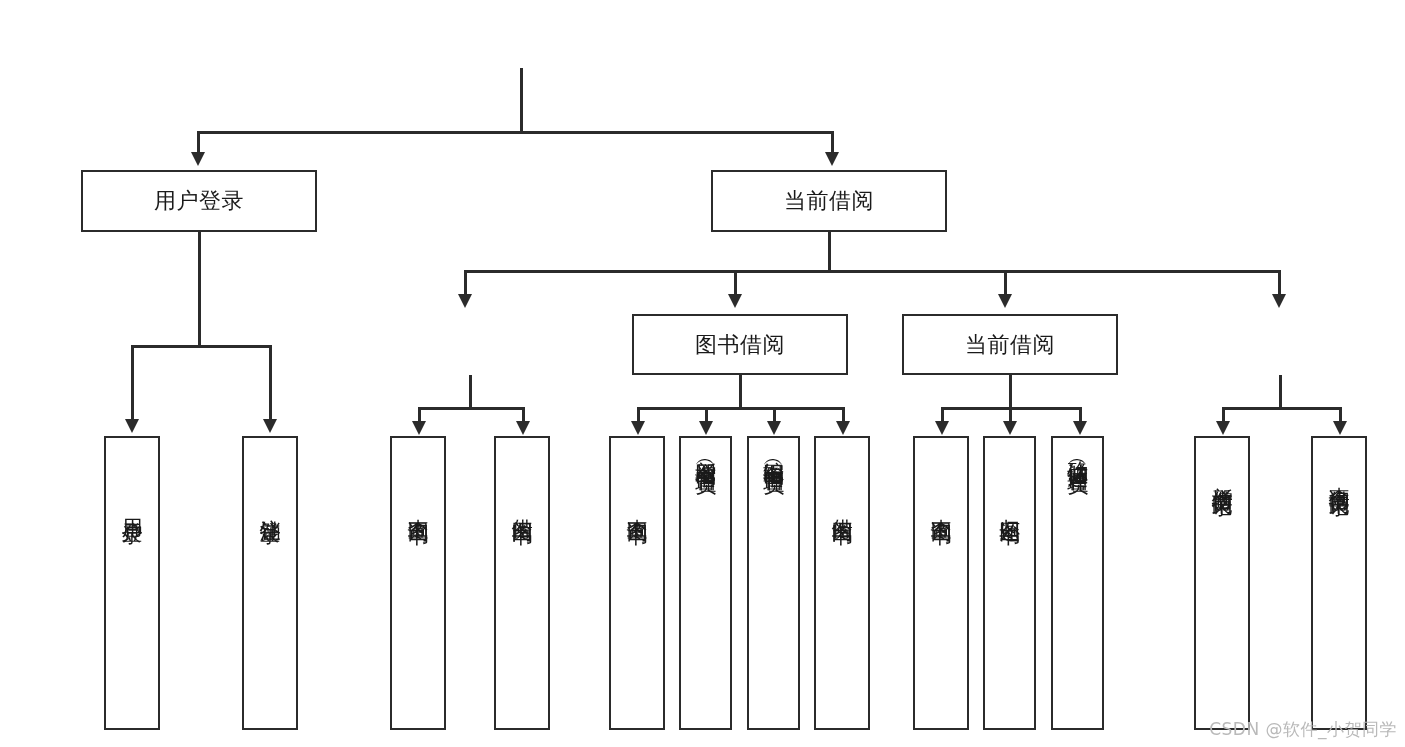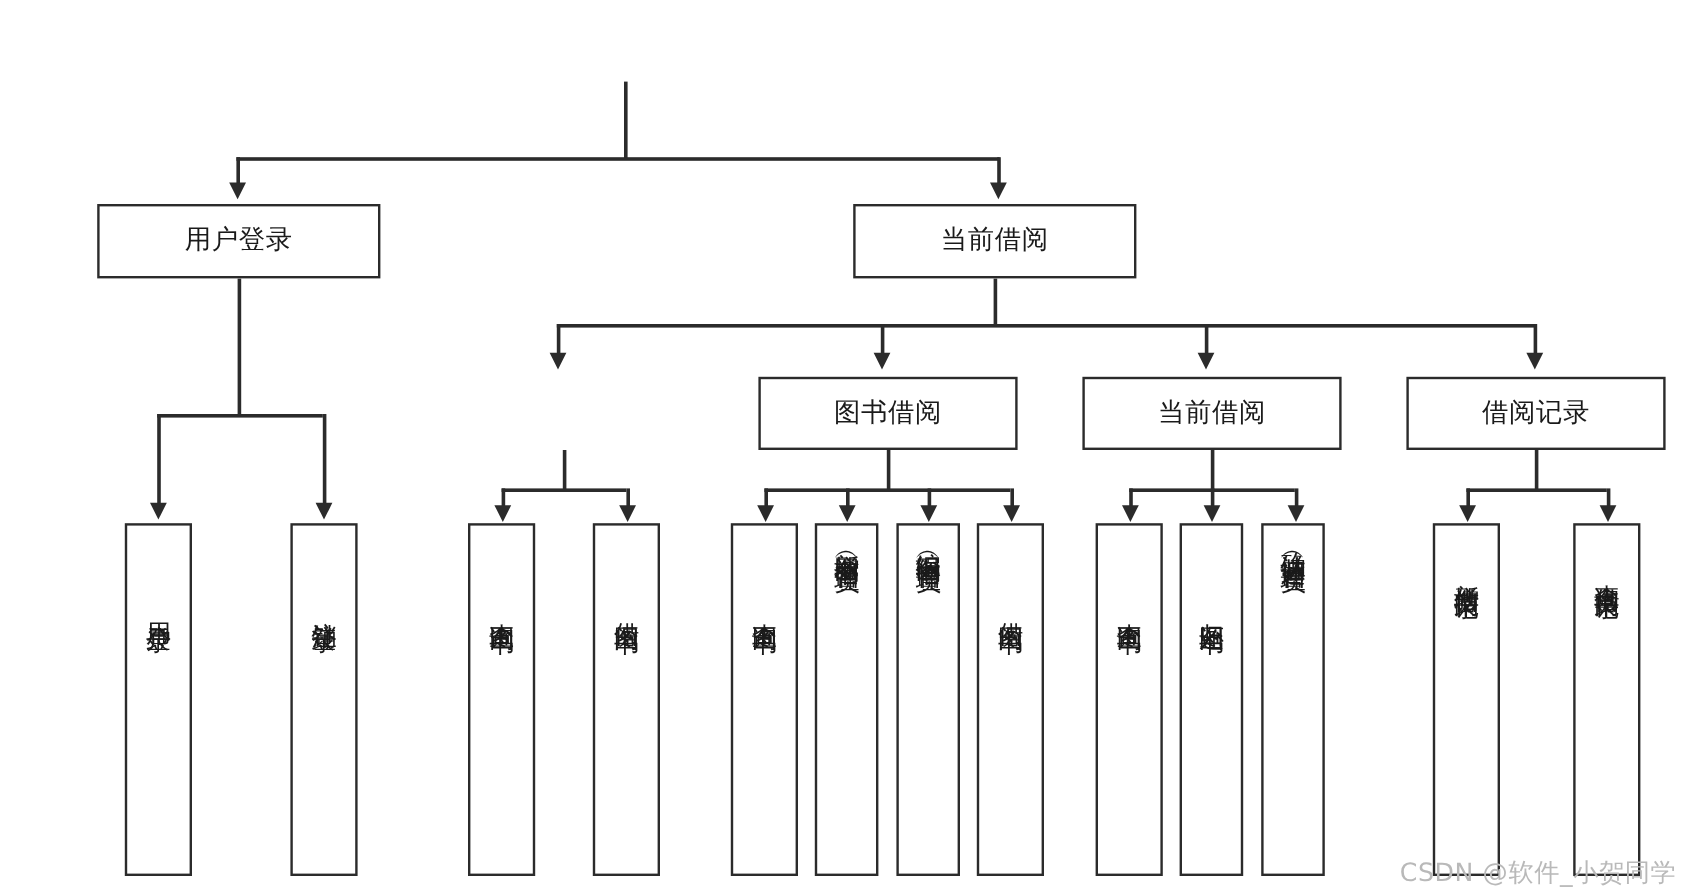--- a/index.html
+++ b/index.html
@@ -70,21 +70,21 @@
     border-left: 7px solid transparent;
     border-right: 7px solid transparent;
     border-top: 14px solid #2b2b2b;
     z-index: 2;
   }
   
   #watermark {
     position: absolute;
     right: 8px;
     bottom: 6px;
-    font-size: 21px;
+    font-size: 17px;
     color: #b9b9b9;
     letter-spacing: 0.5px;
     white-space: nowrap;
     z-index: 9;
     font-family: "DejaVu Sans", "Liberation Sans", sans-serif;
   }
 </style>
 </head>
 <body>
 
@@ -133,23 +133,20 @@
 
 
   <div class="node horiz" style="left:632px; top:314px; width:216px; height:61px;">
     <span class="node-label">图书借阅</span>
   </div>
 
   <div class="node horiz" style="left:902px; top:314px; width:216px; height:61px;">
     <span class="node-label">当前借阅</span>
   </div>
 
-  <div class="node horiz" style="left:1172px; top:314px; width:216px; height:61px;">
-    <span class="node-label">借阅记录</span>
-  </div>
 
   <div class="conn v" style="left:469px; top:375px; height:34px;"></div>
   <div class="conn h" style="left:418px; top:407px; width:104px;"></div>
   <div class="conn v" style="left:418px; top:407px; height:16px;"></div>
   <div class="arrow" style="left:412px; top:421px;"></div>
   <div class="conn v" style="left:522px; top:407px; height:16px;"></div>
   <div class="arrow" style="left:516px; top:421px;"></div>
 
   <div class="conn v" style="left:739px; top:375px; height:34px;"></div>
   <div class="conn h" style="left:637px; top:407px; width:205px;"></div>

